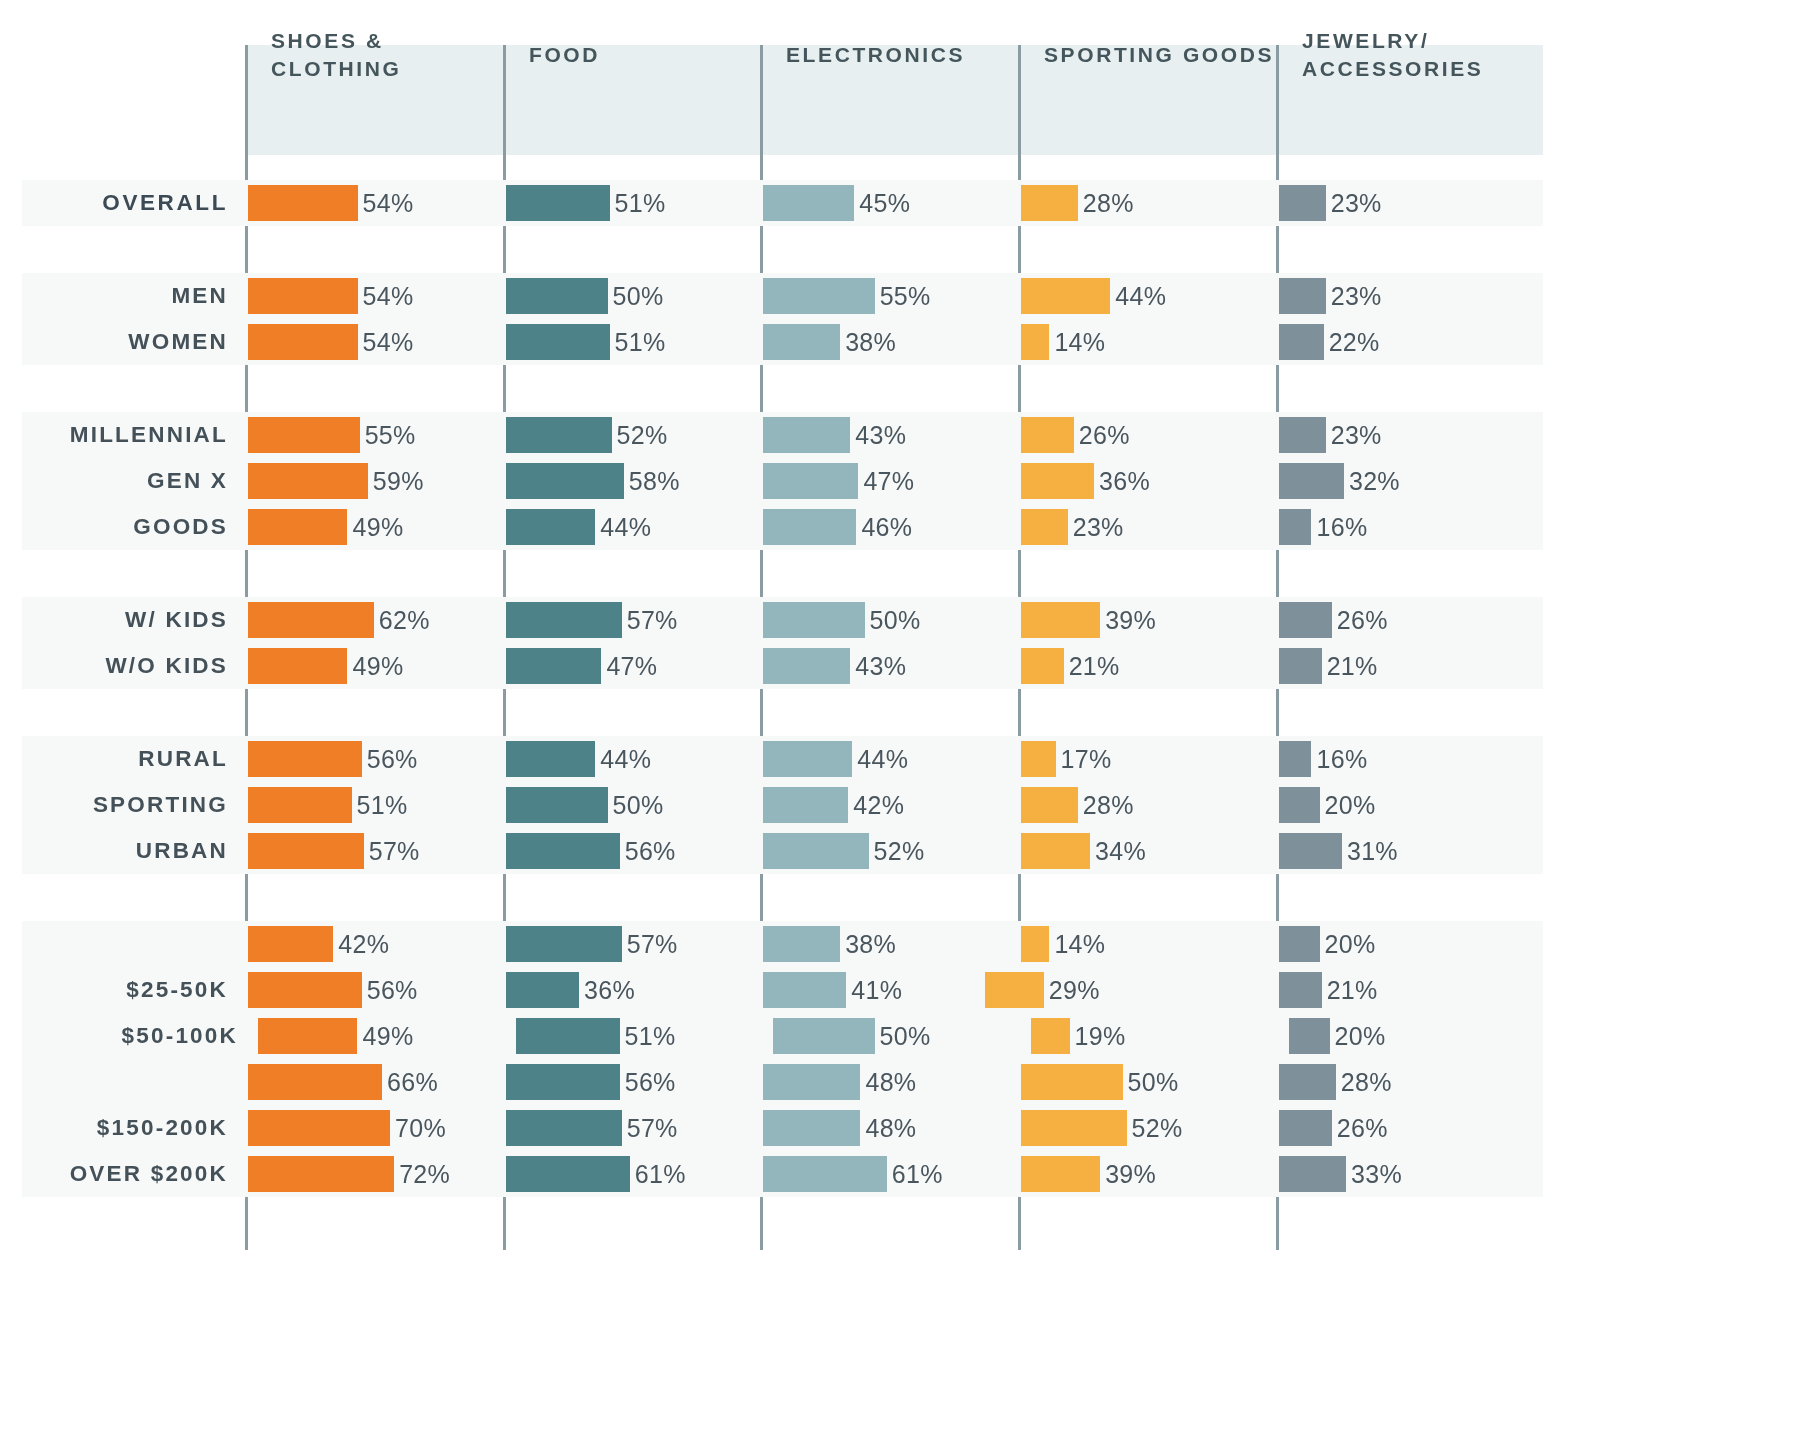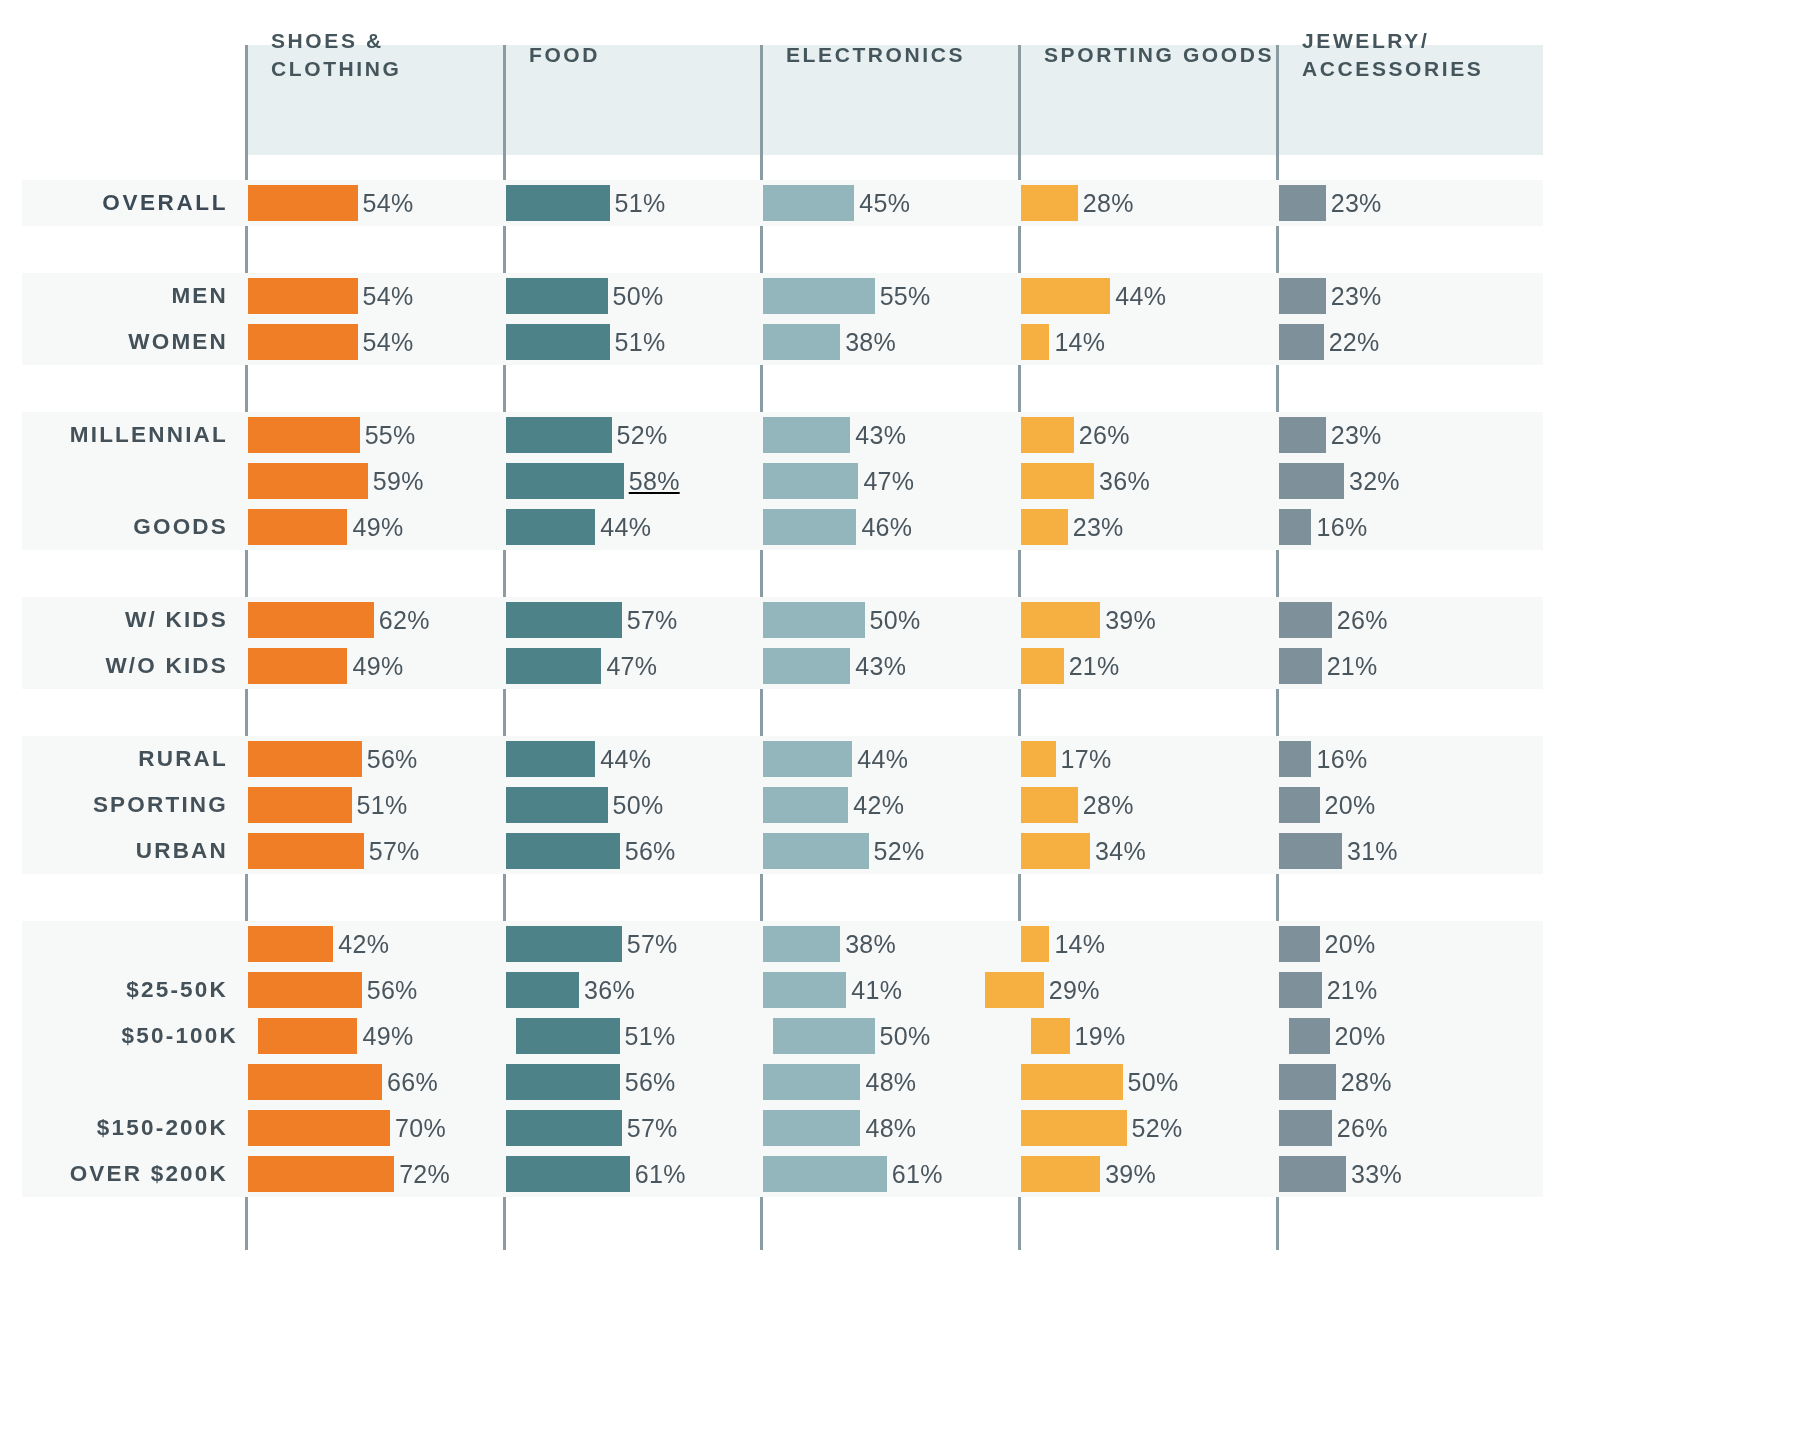--- a/index.html
+++ b/index.html
@@ -240,25 +240,26 @@
         <div class="cell" style="left: 1021px;">
           <div class="bar" style="width: 52.78px; background: rgb(246, 176, 66);"></div>
           <span class="val">26%</span>
         </div>
         <div class="cell" style="left: 1279px;">
           <div class="bar" style="width: 46.69px; background: rgb(126, 144, 154);"></div>
           <span class="val">23%</span>
         </div>
       </div>
       <div class="row" style="top: 303px;">
+        <div class="row-label">GEN X</div>
         <div class="cell" style="left: 248px;">
           <div class="bar" style="width: 119.77px; background: rgb(240, 126, 38);"></div>
           <span class="val">59%</span>
         </div>
-        <div class="cell" style="left: 506px; text-decoration: underline;">
+        <div class="cell" style="left: 506px;">
           <div class="bar" style="width: 117.74px; background: rgb(78, 130, 137);"></div>
           <span class="val">58%</span>
         </div>
         <div class="cell" style="left: 763px;">
           <div class="bar" style="width: 95.41px; background: rgb(147, 182, 188);"></div>
           <span class="val">47%</span>
         </div>
         <div class="cell" style="left: 1021px;">
           <div class="bar" style="width: 73.08px; background: rgb(246, 176, 66);"></div>
           <span class="val">36%</span>

